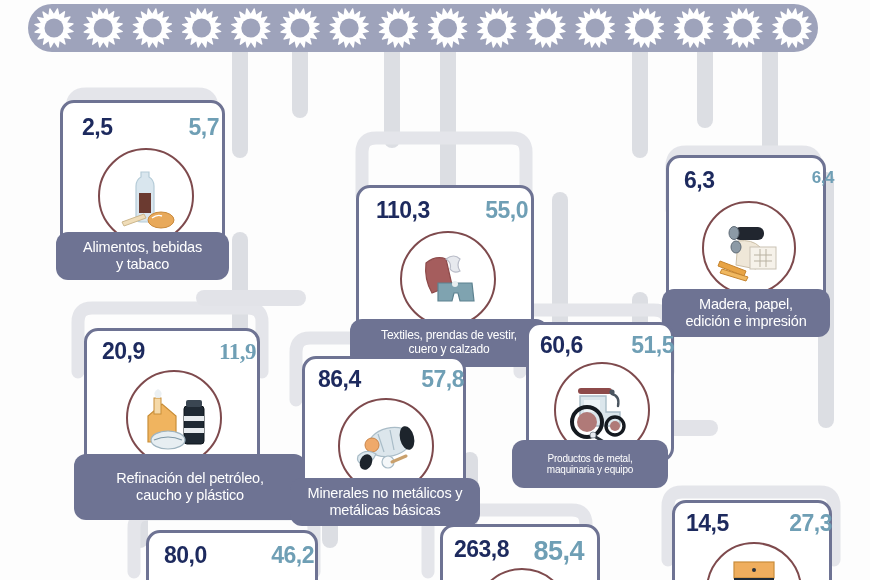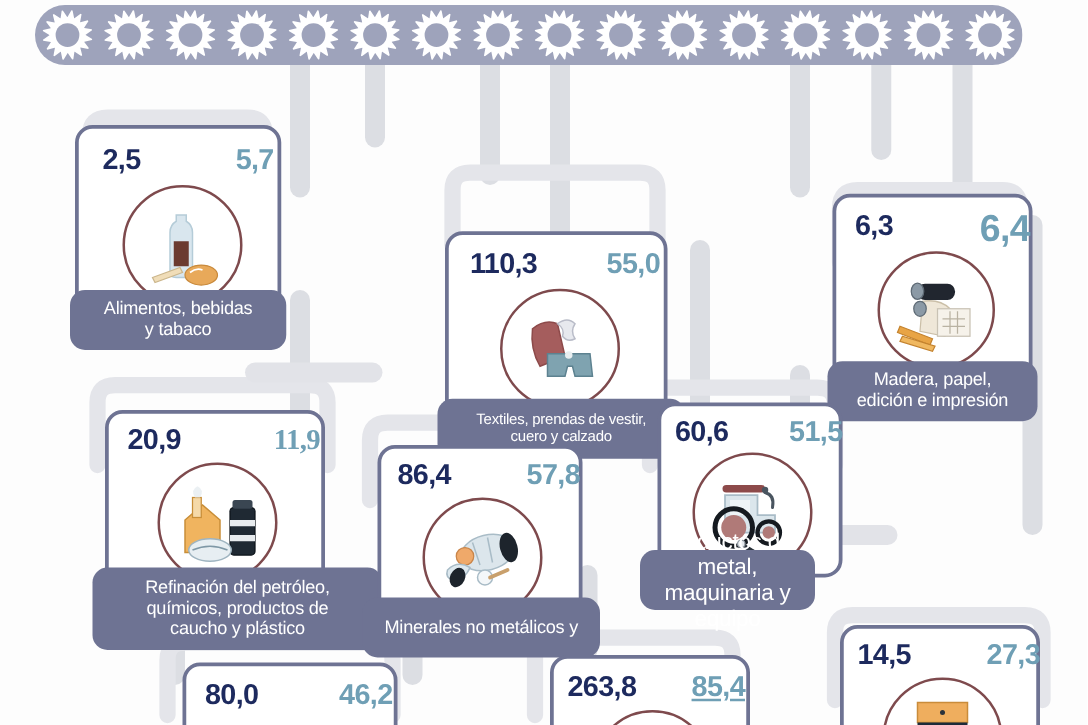--- a/index.html
+++ b/index.html
@@ -205,21 +205,21 @@
       <div>
         <span>Textiles, prendas de vestir,</span>
         <span>cuero y calzado</span>
       </div>
     </div>
   </div>
 
   <div class="card" style="left:666px; top:155px; width:160px; height:190px;">
     <div class="card-box" style="width:160px; height:158px;"></div>
     <div class="num-left" style="left:18px; top:14px; font-size:23px;">6,3</div>
-    <div class="num-right" style="right:18px; top:14px; font-size:30px;">6,4</div>
+    <div class="num-right" style="right:8px; top:14px; font-size:17px;">6,4</div>
     <div class="icon-circle" style="left:36px; top:46px; width:90px; height:90px;">
       <svg width="90" height="90" viewBox="0 0 90 90" xmlns="http://www.w3.org/2000/svg">
         <rect x="30" y="24" width="30" height="13" rx="6" fill="#21262f"></rect>
         <ellipse cx="30" cy="30" rx="5" ry="6.5" fill="#8c9aa6" stroke="#5f6b76" stroke-width="1"></ellipse>
         <path d="M34 38 q14 -2 22 6 l-4 22 -20 -4 z" fill="#efe7d8" stroke="#cbbfa8" stroke-width="1"></path>
         <ellipse cx="32" cy="44" rx="5" ry="6" fill="#8c9aa6" stroke="#5f6b76" stroke-width="1"></ellipse>
         <rect x="46" y="44" width="26" height="22" fill="#f6f2ea" stroke="#c9c2b4" stroke-width="1"></rect>
         <g stroke="#b9b2a2" stroke-width="1">
           <line x1="50" y1="52" x2="68" y2="52"></line>
             <line x1="50" y1="58" x2="68" y2="58"></line>
@@ -251,21 +251,20 @@
         <rect x="56" y="44" width="20" height="5" fill="#e7ebee"></rect>
         <rect x="56" y="56" width="20" height="5" fill="#e7ebee"></rect>
         <rect x="58" y="28" width="16" height="7" rx="2" fill="#3a4652"></rect>
         <ellipse cx="40" cy="68" rx="17" ry="9" fill="#e7eef2" stroke="#9fb4c0" stroke-width="1.2"></ellipse>
         <path d="M26 68 q14 -6 28 0" stroke="#7f98a6" stroke-width="1.2" fill="none"></path>
       </svg>
     </div>
     <div class="label-pill" style="left:-10px; top:126px; width:232px; height:66px; font-size:14.5px;">
       <div>
         <span>Refinación del petróleo,</span>
-        <span>químicos, productos de</span>
         <span>caucho y plástico</span>
       </div>
     </div>
   </div>
 
   <div class="card" style="left:302px; top:356px; width:164px; height:190px;">
     <div class="card-box" style="width:164px; height:148px;"></div>
     <div class="num-left" style="left:16px; top:12px; font-size:23px;">86,4</div>
     <div class="num-right" style="right:18px; top:12px; font-size:23px;">57,8</div>
     <div class="icon-circle" style="left:36px; top:42px; width:92px; height:92px;">
@@ -279,20 +278,21 @@
         <circle cx="32" cy="45" r="7" fill="#efa96a" stroke="#c9854a" stroke-width="1"></circle>
         <path d="M18 56 q8 -8 18 -2 q-4 10 -14 10 q-6 -2 -4 -8 z" fill="#dde8ee" stroke="#a9bcc7" stroke-width="1.2"></path>
         <ellipse cx="26" cy="62" rx="6" ry="8" transform="rotate(24 26 62)" fill="#1d242c"></ellipse>
         <circle cx="48" cy="62" r="6" fill="#f4f7f9" stroke="#a9bcc7" stroke-width="1.2"></circle>
         <path d="M52 62 L66 56" stroke="#c9a06c" stroke-width="3" stroke-linecap="round"></path>
       </svg>
     </div>
     <div class="label-pill" style="left:-12px; top:122px; width:190px; height:48px; font-size:14.5px;">
       <div>
         <span>Minerales no metálicos y</span>
+        <span>metálicas básicas</span>
       </div>
     </div>
   </div>
 
   <div class="card" style="left:526px; top:322px; width:148px; height:180px;">
     <div class="card-box" style="width:148px; height:140px;"></div>
     <div class="num-left" style="left:14px; top:12px; font-size:23px;">60,6</div>
     <div class="num-right" style="right:16px; top:12px; font-size:23px;">51,5</div>
     <div class="icon-circle" style="left:28px; top:40px; width:92px; height:92px;">
       <svg width="92" height="92" viewBox="0 0 92 92" xmlns="http://www.w3.org/2000/svg">
@@ -302,38 +302,38 @@
         <path d="M56 30 q8 2 6 12" stroke="#4a5560" stroke-width="2.4" fill="none" stroke-linecap="round"></path>
         <circle cx="56" cy="28" r="2.6" fill="#4a5560"></circle>
         <circle cx="31" cy="58" r="15" fill="none" stroke="#151a20" stroke-width="4"></circle>
         <circle cx="31" cy="58" r="10" fill="#b07a78"></circle>
         <circle cx="59" cy="62" r="9" fill="none" stroke="#151a20" stroke-width="3.4"></circle>
         <circle cx="59" cy="62" r="5" fill="#b07a78"></circle>
         <path d="M38 72 L48 78" stroke="#2a323b" stroke-width="3.2" stroke-linecap="round"></path>
         <circle cx="37" cy="71" r="3" fill="#e6eaee" stroke="#8d969f" stroke-width="1"></circle>
       </svg>
     </div>
-    <div class="label-pill" style="left:-14px; top:118px; width:140px; height:48px; font-size:18px;">
+    <div class="label-pill" style="left:-14px; top:118px; width:156px; height:48px; font-size:10px;">
       <div>
         <span>Productos de metal,</span>
         <span>maquinaria y equipo</span>
       </div>
     </div>
   </div>
 
   <div class="card" style="left:146px; top:530px; width:172px; height:90px;">
     <div class="card-box" style="width:172px; height:110px;"></div>
     <div class="num-left" style="left:18px; top:14px; font-size:23px;">80,0</div>
     <div class="num-right" style="right:20px; top:14px; font-size:23px;">46,2</div>
   </div>
 
   <div class="card" style="left:440px; top:524px; width:160px; height:90px;">
     <div class="card-box" style="width:160px; height:110px;"></div>
     <div class="num-left" style="left:14px; top:14px; font-size:23px;">263,8</div>
-    <div class="num-right" style="right:20px; top:14px; font-size:23px;text-decoration:underline;">85,4</div>
+    <div class="num-right" style="right:32px; top:14px; font-size:27px;">85,4</div>
     <div class="icon-circle" style="left:34px; top:44px; width:92px; height:92px;">
       <svg width="92" height="92" viewBox="0 0 92 92" xmlns="http://www.w3.org/2000/svg"></svg>
     </div>
   </div>
 
   <div class="card" style="left:672px; top:500px; width:160px; height:100px;">
     <div class="card-box" style="width:160px; height:120px;"></div>
     <div class="num-left" style="left:14px; top:12px; font-size:23px;">14,5</div>
     <div class="num-right" style="right:16px; top:12px; font-size:23px;">27,3</div>
     <div class="icon-circle" style="left:34px; top:42px; width:92px; height:92px;">

